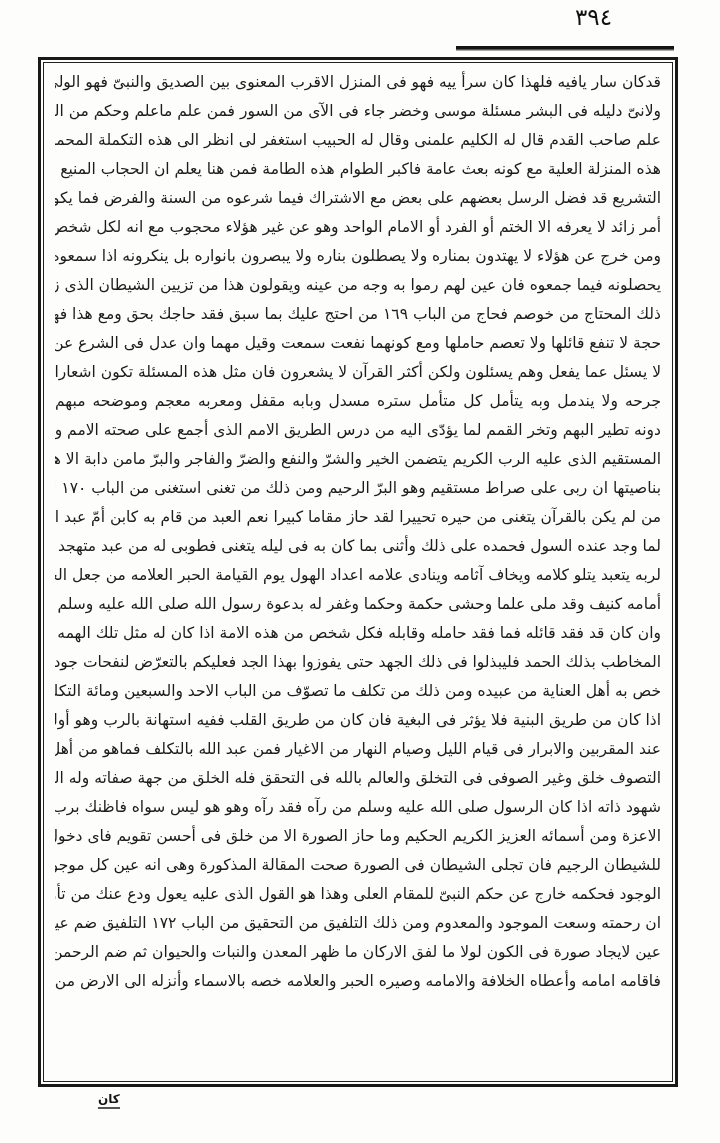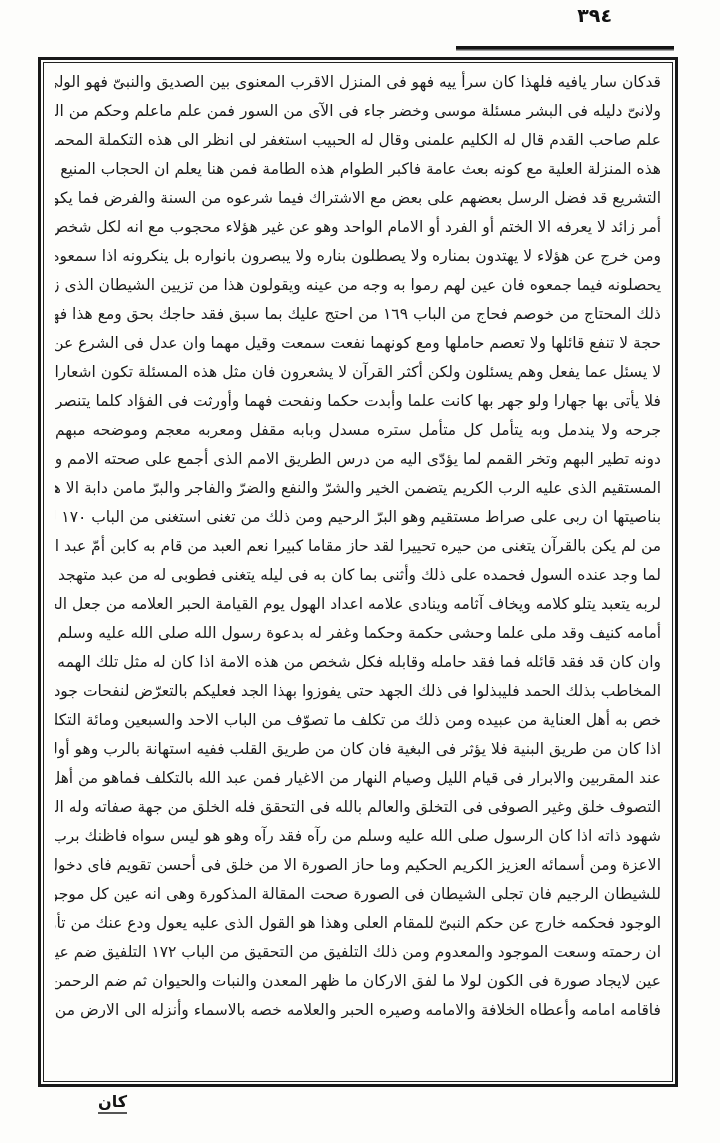--- a/index.html
+++ b/index.html
@@ -15,22 +15,22 @@
     background: #fdfdfb;
     overflow: hidden;
     font-family: "DejaVu Sans", sans-serif;
     color: #1b1b1b;
   }
   
   .pagenum {
     position: absolute;
     top: 4px;
     right: 108px;
-    font-size: 19px;
-    font-weight: bold;
+    font-size: 23px;
+    font-weight: normal;
     color: #111;
     letter-spacing: 1px;
   }
   .pagenum-rule {
     position: absolute;
     top: 46px;
     right: 46px;
     width: 218px;
     height: 3px;
     background: #141414;
@@ -70,21 +70,21 @@
     text-align: justify;
     text-align-last: justify;
     color: #1c1c1c;
     font-weight: 500;
   }
   
   .catchword {
     position: absolute;
     top: 1092px;
     left: 98px;
-    font-size: 16px;
+    font-size: 12px;
     font-weight: bold;
     direction: rtl;
     color: #151515;
     border-bottom: 2px solid #555;
     padding-bottom: 1px;
   }
 </style>
 </head>
 <body>
 
@@ -100,21 +100,20 @@
         <div class="line">ولانىّ دليله فى البشر مسئلة موسى وخضر جاء فى الآى من السور فمن علم ماعلم وحكم من المقام الذى منه حكم</div>
         <div class="line">علم صاحب القدم قال له الكليم علمنى وقال له الحبيب استغفر لى انظر الى هذه التكملة المحمدية وتنبيهها على</div>
         <div class="line">هذه المنزلة العلية مع كونه بعث عامة فاكبر الطوام هذه الطامة فمن هنا يعلم ان الحجاب المنيع والستر الرفيع قد لا يكون فى</div>
         <div class="line">التشريع قد فضل الرسل بعضهم على بعض مع الاشتراك فيما شرعوه من السنة والفرض فما يكون الفضل الا عن</div>
         <div class="line">أمر زائد لا يعرفه الا الختم أو الفرد أو الامام الواحد وهو عن غير هؤلاء محجوب مع انه لكل شخص مطلوب</div>
         <div class="line">ومن خرج عن هؤلاء لا يهتدون بمناره ولا يصطلون بناره ولا يبصرون بانواره بل ينكرونه اذا سمعوه ولا</div>
         <div class="line">يحصلونه فيما جمعوه فان عين لهم رموا به وجه من عينه ويقولون هذا من تزيين الشيطان الذى زينه ومن</div>
         <div class="line">ذلك المحتاج من خوصم فحاج من الباب ١٦٩ من احتج عليك بما سبق فقد حاجك بحق ومع هذا فهى</div>
         <div class="line">حجة لا تنفع قائلها ولا تعصم حاملها ومع كونهما نفعت سمعت وقيل مهما وان عدل فى الشرع عن مذهبها فانه</div>
         <div class="line">لا يسئل عما يفعل وهم يسئلون ولكن أكثر القرآن لا يشعرون فان مثل هذه المسئلة تكون اشعارا</div>
-        <div class="line">فلا يأتى بها جهارا ولو جهر بها كانت علما وأبدت حكما ونفحت فهما وأورثت فى الفؤاد كلما يتنصر</div>
         <div class="line">جرحه ولا يندمل وبه يتأمل كل متأمل ستره مسدل وبابه مقفل ومعربه معجم وموضحه مبهم</div>
         <div class="line">دونه تطير البهم وتخر القمم لما يؤدّى اليه من درس الطريق الامم الذى أجمع على صحته الامم وان كان الصراط</div>
         <div class="line">المستقيم الذى عليه الرب الكريم يتضمن الخير والشرّ والنفع والضرّ والفاجر والبرّ مامن دابة الا هو آخذ</div>
         <div class="line">بناصيتها ان ربى على صراط مستقيم وهو البرّ الرحيم ومن ذلك من تغنى استغنى من الباب ١٧٠ ليس منا</div>
         <div class="line">من لم يكن بالقرآن يتغنى من حيره تحييرا لقد حاز مقاما كبيرا نعم العبد من قام به كابن أمّ عبد اصغى اليه الرسول</div>
         <div class="line">لما وجد عنده السول فحمده على ذلك وأثنى بما كان به فى ليله يتغنى فطوبى له من عبد متهجد فى محرابه</div>
         <div class="line">لربه يتعبد يتلو كلامه ويخاف آثامه وينادى علامه اعداد الهول يوم القيامة الحبر العلامه من جعل الحق</div>
         <div class="line">أمامه كنيف وقد ملى علما وحشى حكمة وحكما وغفر له بدعوة رسول الله صلى الله عليه وسلم مغفرة عزما</div>
         <div class="line">وان كان قد فقد قائله فما فقد حامله وقابله فكل شخص من هذه الامة اذا كان له مثل تلك الهمه كان</div>
         <div class="line">المخاطب بذلك الحمد فليبذلوا فى ذلك الجهد حتى يفوزوا بهذا الجد فعليكم بالتعرّض لنفحات جوده ليخصكم بما</div>

